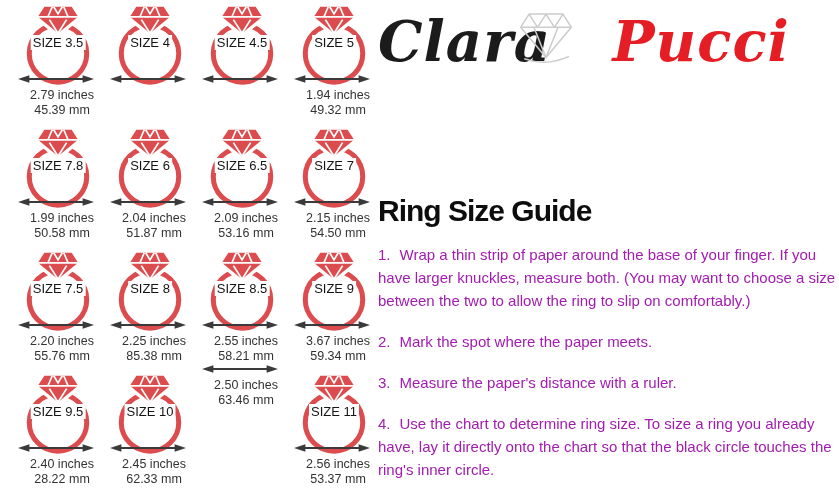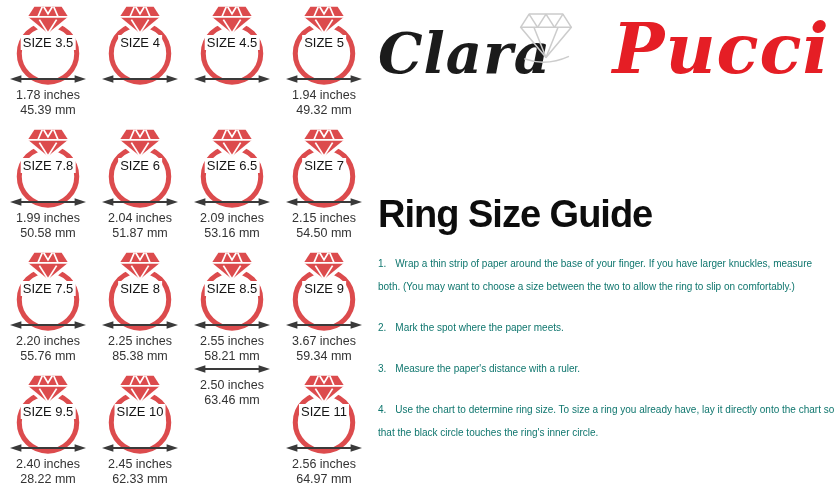--- a/index.html
+++ b/index.html
@@ -14,52 +14,52 @@
   .stage{
     position:relative;width:839px;height:501px;background:#ffffff;overflow:hidden;
     font-family:"Liberation Sans",sans-serif;color:var(--ink);
   }
 
   
   .grid{
     position:absolute;left:2px;top:6px;
     display:grid;grid-template-columns:repeat(4,92px);grid-auto-rows:123px;
   }
-  .cell{display:flex;flex-direction:column;align-items:center;}
+  .cell{display:flex;flex-direction:column;align-items:flex-end;}
   .ring-wrap{position:relative;width:72px;height:79px;}
   .ring-svg{width:72px;height:79px;display:block;overflow:visible;}
   .band{fill:none;stroke:var(--ring);stroke-width:7;}
   .gem-under{fill:#fff;stroke:#fff;stroke-width:5;}
   .gem{fill:var(--ring);}
   .gem-cuts line,.gem-cuts polyline{stroke:#fff;stroke-width:2.4;fill:none;}
   .size-label{
     position:absolute;top:29px;left:50%;transform:translateX(-50%);
     background:#fff;padding:0 2px;white-space:nowrap;
     font-size:13px;line-height:15px;color:#151515;
   }
   .arrow-svg{width:76px;height:12px;margin-top:-12px;position:relative;z-index:2;display:block;}
   .arrow-svg line{stroke:var(--arrow);stroke-width:2.6;}
   .arrow-svg .head{fill:var(--arrow);}
   .meas{margin-top:3px;text-align:center;font-size:12.5px;line-height:15px;color:#333;}
 
   
   .right{position:absolute;left:378px;top:8px;width:458px;}
   .logo{position:relative;height:92px;font-family:"DejaVu Serif",serif;font-style:italic;font-weight:bold;}
   .logo-w1{font-size:56px;color:var(--brand1);letter-spacing:1px;}
-  .logo-w2{font-size:69px;color:var(--brand2);letter-spacing:1px;margin-left:56px;}
+  .logo-w2{font-size:56px;color:var(--brand2);letter-spacing:1px;margin-left:56px;}
   .logo-diamond{position:absolute;left:136px;top:0;width:64px;height:58px;}
   .logo-diamond path,.logo-diamond polygon,.logo-diamond line{
     fill:none;stroke:var(--logo-gray);stroke-width:2.5;stroke-linejoin:round;
   }
   .guide-title{
-    margin:94px 0 16px 0;font-weight:bold;font-size:38px;line-height:1.1;
+    margin:94px 0 16px 0;font-weight:bold;font-size:30px;line-height:1.1;
     letter-spacing:-1px;color:#0d0d0d;font-family:"Liberation Sans",sans-serif;
   }
   .steps{margin:0;}
-  .step{margin:0 0 18px 0;font-size:10px;line-height:23px;color:#0f766e;}
+  .step{margin:0 0 18px 0;font-size:15px;line-height:23px;color:#a21caf;}
   .step-num{margin-right:9px;}
 </style>
 </head>
 <body>
 
 <div class="stage">
 
   <div class="grid">
     <div class="cell">
       <div class="ring-wrap">
@@ -79,21 +79,21 @@
           </g>
         </svg>
         <span class="size-label">SIZE 3.5</span>
       </div>
       <svg class="arrow-svg" viewBox="0 0 100 16" preserveAspectRatio="none" aria-hidden="true">
         <line x1="9" y1="8" x2="91" y2="8"></line>
         <polygon class="head" points="0,8 15,3 15,13"></polygon>
         <polygon class="head" points="100,8 85,3 85,13"></polygon>
       </svg>
       <div class="meas">
-        <div>1.78 inches</div>
+        <div>2.79 inches</div>
         <div>45.39 mm</div>
       </div>
     </div>
 
     <div class="cell">
       <div class="ring-wrap">
         <svg class="ring-svg" viewBox="0 0 100 110" aria-hidden="true">
           <circle class="band" cx="50" cy="66" r="40"></circle>
           <g>
             <polygon class="gem-under" points="28,1 72,1 81,15 50,41 19,15"></polygon>
@@ -504,21 +504,21 @@
         </svg>
         <span class="size-label">SIZE 11</span>
       </div>
       <svg class="arrow-svg" viewBox="0 0 100 16" preserveAspectRatio="none" aria-hidden="true">
         <line x1="9" y1="8" x2="91" y2="8"></line>
         <polygon class="head" points="0,8 15,3 15,13"></polygon>
         <polygon class="head" points="100,8 85,3 85,13"></polygon>
       </svg>
       <div class="meas">
         <div>2.56 inches</div>
-        <div>64.97 mm</div>
+        <div>53.37 mm</div>
       </div>
     </div>
   </div>
 
   <div class="right">
 
     <div class="logo">
       <span class="logo-w1">Clara</span>
       <svg class="logo-diamond" viewBox="0 0 100 96" aria-hidden="true">
         <polygon points="22,10 78,10 92,32 50,82 8,32"></polygon>

